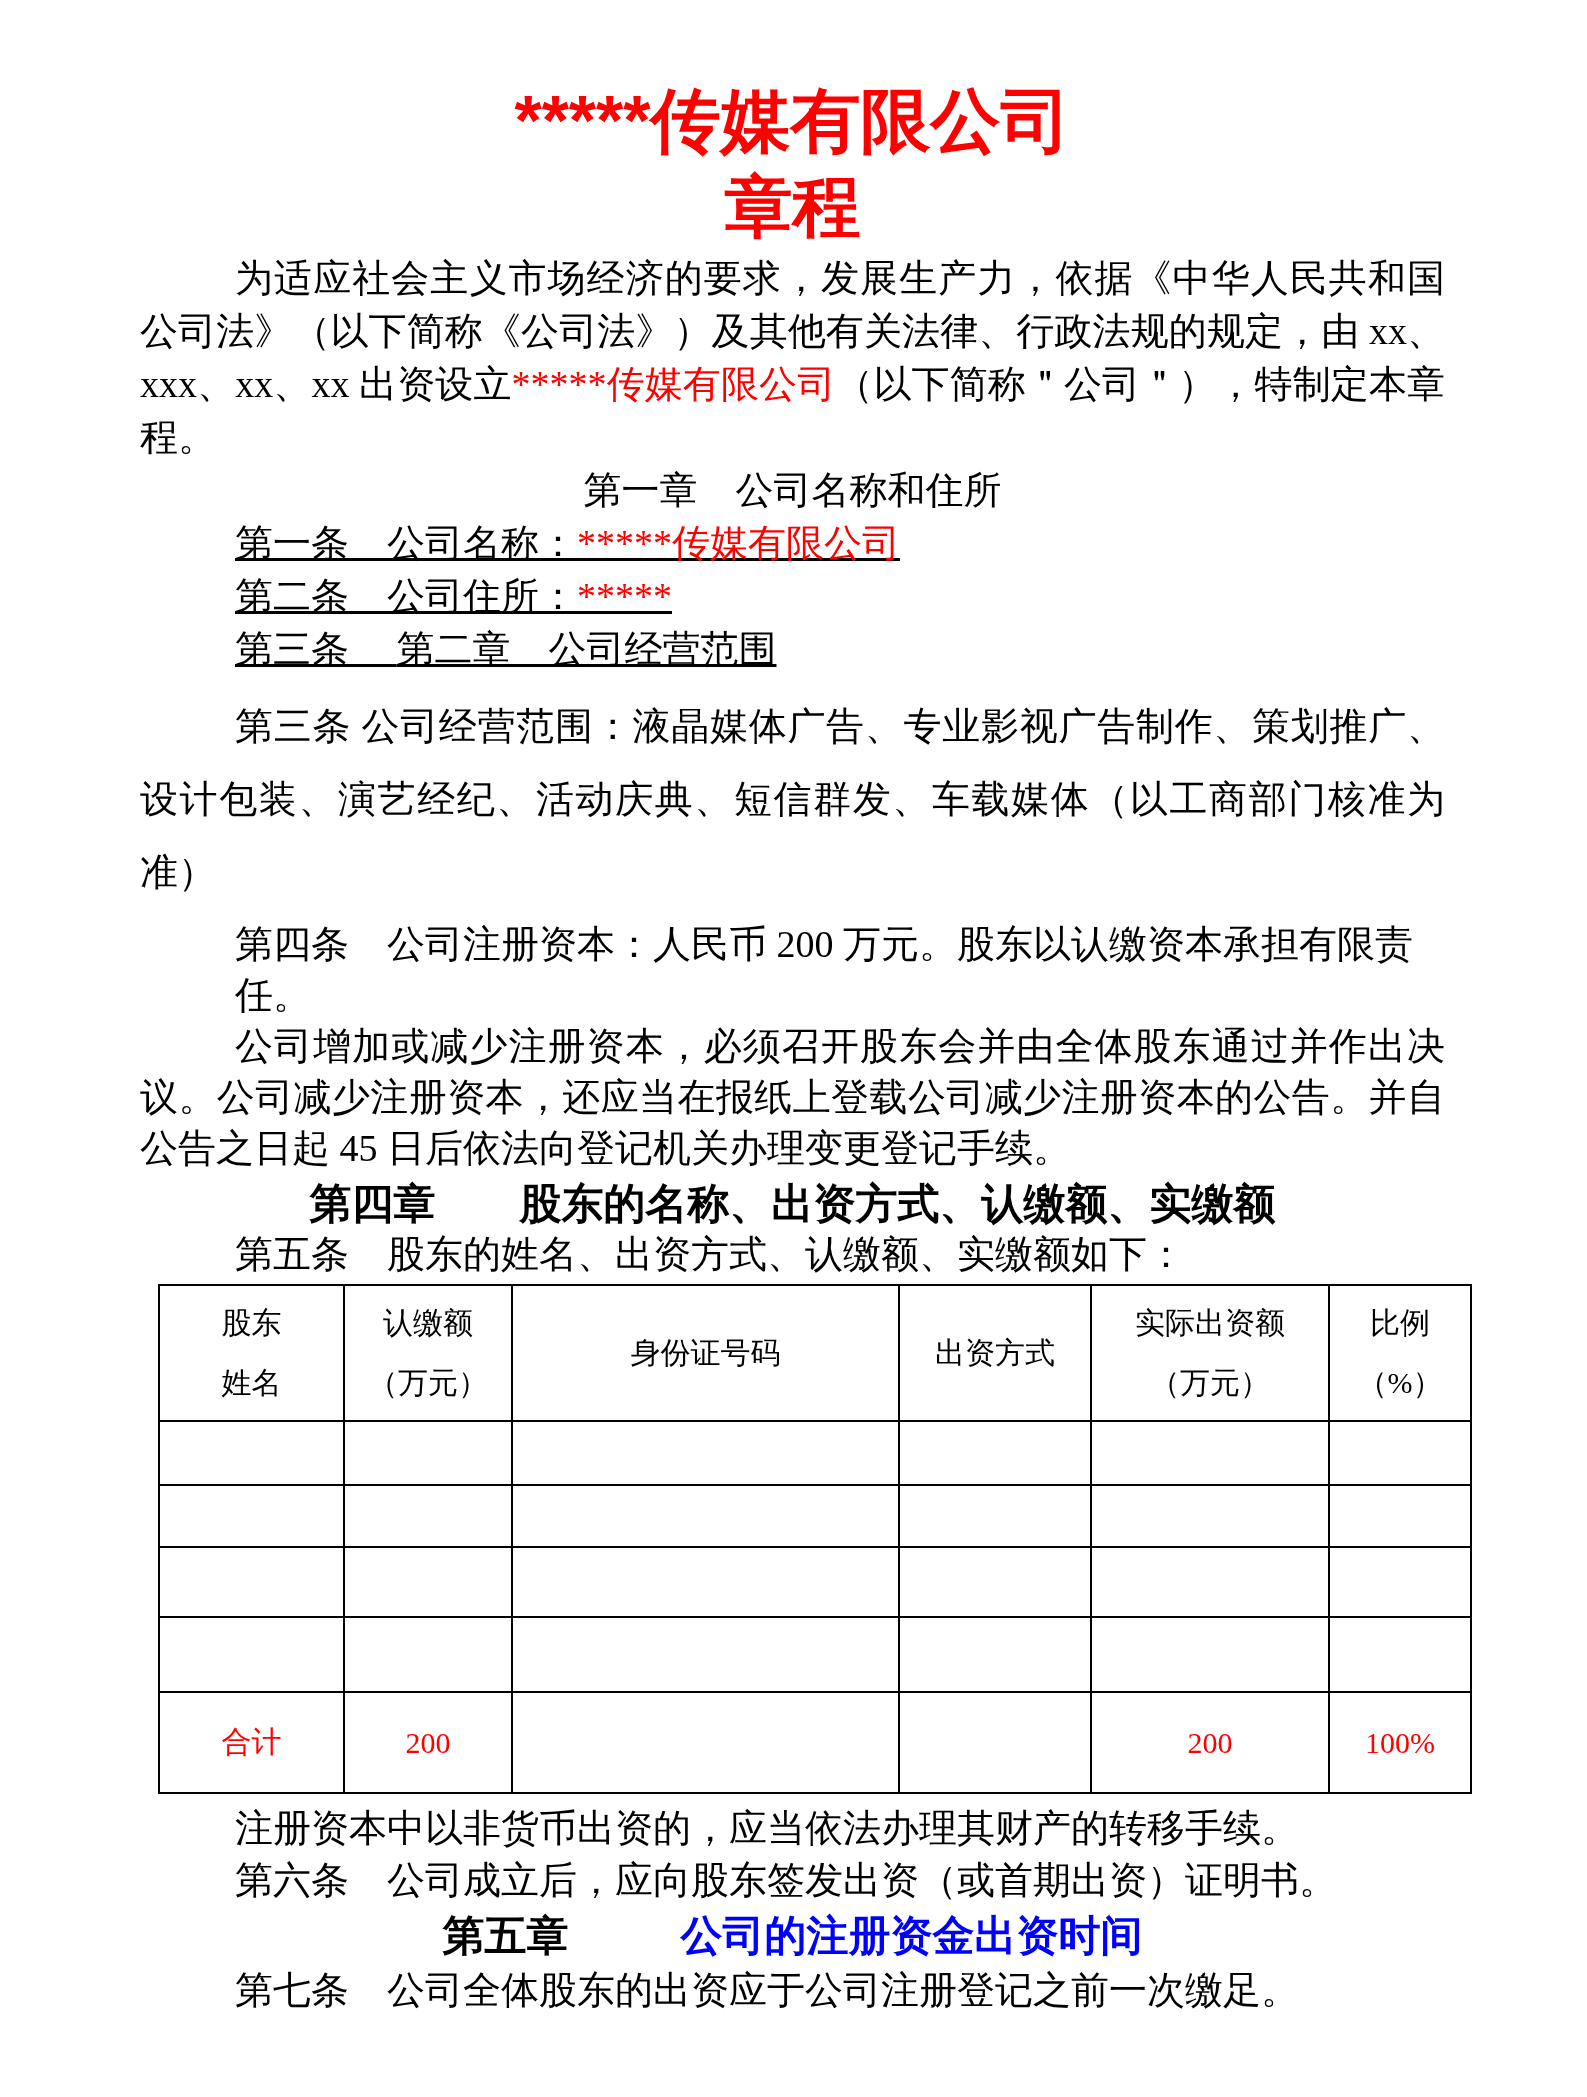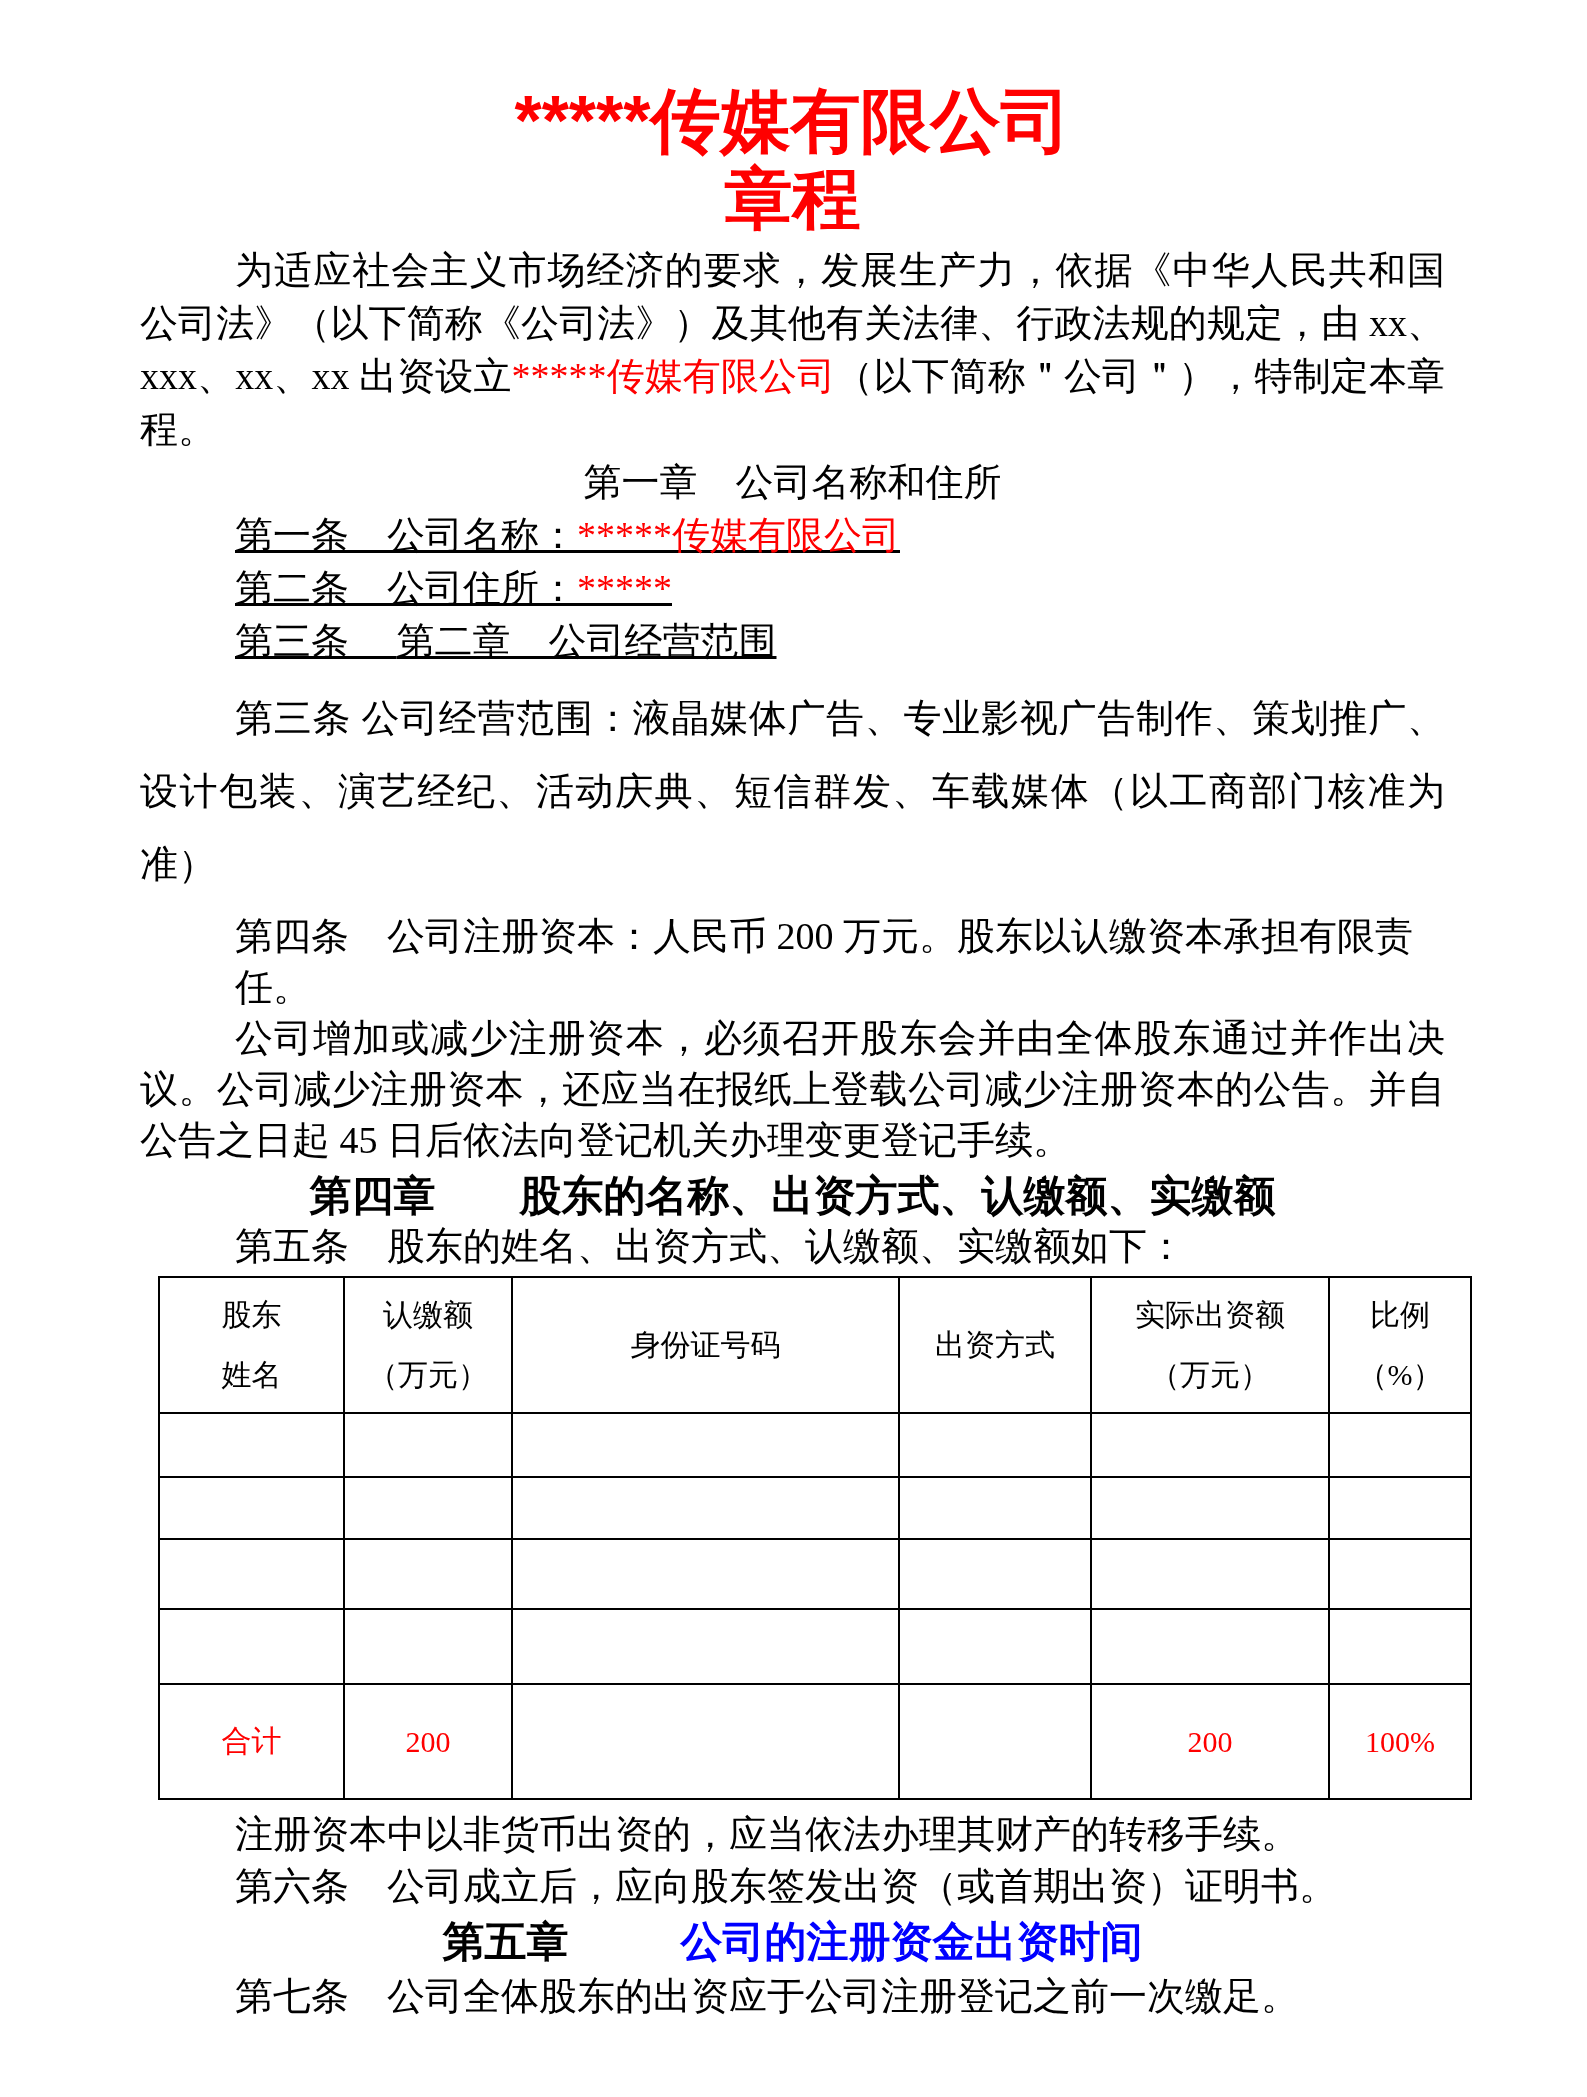--- a/index.html
+++ b/index.html
@@ -17,21 +17,21 @@
   .doc-title{
     font-family:"Liberation Sans","DejaVu Sans",sans-serif;
     font-weight:bold;color:#FF0000;
     font-size:70px;line-height:78px;
     text-align:center;margin:0;
   }
   .doc-subtitle{
     font-family:"Liberation Sans","DejaVu Sans",sans-serif;
     font-weight:bold;color:#FF0000;
     font-size:68px;line-height:76px;
-    text-align:center;margin:0;
+    text-align:center;margin:8px;
   }
   .body-text{font-size:38px;margin:0;}
   .intro{line-height:53px;margin-top:8px;text-align:justify;text-indent:95px;}
   .red-inline{color:#FF0000;}
   .blue-bold{color:#0000FF;}
   .center-line{text-align:center;line-height:53px;}
   .article-line{line-height:53px;padding-left:95px;text-decoration:underline;}
   .scope-para{line-height:73px;margin-top:14px;text-align:justify;text-indent:95px;}
   .ch3-line{color:#FF0000;text-align:center;line-height:50px;margin-top:12px;}
   .a4-line{line-height:51px;margin-top:10px;padding-left:95px;}
@@ -64,21 +64,21 @@
     vertical-align:middle;
     font-weight:normal;
     overflow:hidden;
   }
   table.sh-table th span{display:block;line-height:60px;}
   tr.hdr-row{height:136px;}
   tr.empty-r1{height:64px;}
   tr.empty-r2{height:62px;}
   tr.empty-r3{height:70px;}
   tr.empty-r4{height:75px;}
-  tr.total-row{height:115px;color:#FF0000;}
+  tr.total-row{height:101px;color:#FF0000;}
 </style>
 </head>
 <body>
 
 <div class="page">
 
   <h1 class="doc-title">*****传媒有限公司</h1>
   <h2 class="doc-subtitle">章程</h2>
 
   <p class="body-text intro"><span>为适应社会主义市场经济的要求，发展生产力，依据《中华人民共和国公司法》（以下简称《公司法》）及其他有关法律、行政法规的规定，由 xx、xxx、xx、xx 出资设立</span><span class="red-inline">*****传媒有限公司</span><span>（以下简称＂公司＂），特制定本章程。</span></p>

